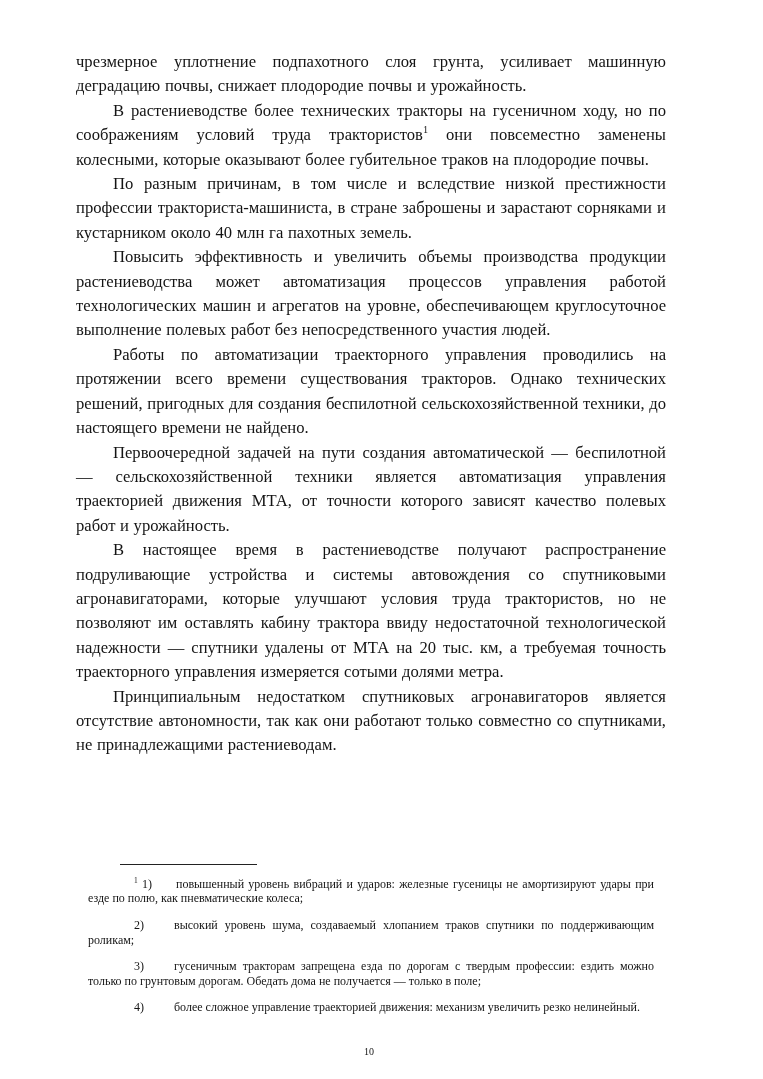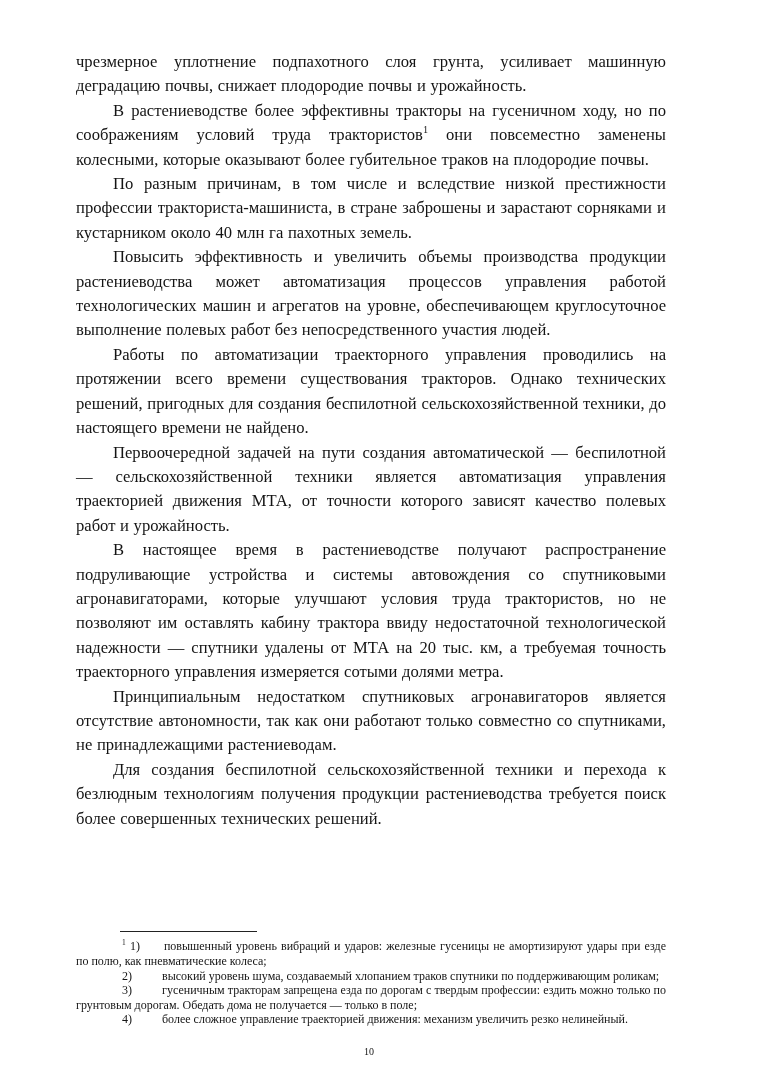--- a/index.html
+++ b/index.html
@@ -42,21 +42,21 @@
     font-size: 12px;
     line-height: 14.6px;
   }
   .fn-rule {
     border: 0;
     border-top: 1px solid #222;
     width: 137px;
     margin: 0 0 7px 44px;
   }
   .footnotes p.fn {
-    margin: 0;
+    margin: 12px;
     text-align: justify;
     text-indent: 46px;
   }
   .fn-num {
     display: inline-block;
     width: 40px;
     text-indent: 0;
   }
   .fn-num.short {
     width: 34px;
@@ -73,36 +73,35 @@
 </style>
 </head>
 <body>
 
 <div class="page">
 
   <div class="body-text">
     <p class="no-indent">чрезмерное уплотнение подпахотного слоя грунта, усиливает машинную деградацию почвы, снижает плодородие почвы и урожайность.</p>
 
     <p>
-      <span>В растениеводстве более эффективны тракторы на гусеничном ходу, но по соображениям условий труда трактористов</span><sup class="fnref">1</sup><span> они повсеместно заменены колесными, которые оказывают более губительное траков на плодородие почвы.</span>
+      <span>В растениеводстве более технических тракторы на гусеничном ходу, но по соображениям условий труда трактористов</span><sup class="fnref">1</sup><span> они повсеместно заменены колесными, которые оказывают более губительное траков на плодородие почвы.</span>
     </p>
 
     <p>По разным причинам, в том числе и вследствие низкой престижности профессии тракториста-машиниста, в стране заброшены и зарастают сорняками и кустарником около 40 млн га пахотных земель.</p>
 
     <p>Повысить эффективность и увеличить объемы производства продукции растениеводства может автоматизация процессов управления работой технологических машин и агрегатов на уровне, обеспечивающем круглосуточное выполнение полевых работ без непосредственного участия людей.</p>
 
     <p>Работы по автоматизации траекторного управления проводились на протяжении всего времени существования тракторов. Однако технических решений, пригодных для создания беспилотной сельскохозяйственной техники, до настоящего времени не найдено.</p>
 
     <p>Первоочередной задачей на пути создания автоматической — беспилотной — сельскохозяйственной техники является автоматизация управления траекторией движения МТА, от точности которого зависят качество полевых работ и урожайность.</p>
 
     <p>В настоящее время в растениеводстве получают распространение подруливающие устройства и системы автовождения со спутниковыми агронавигаторами, которые улучшают условия труда трактористов, но не позволяют им оставлять кабину трактора ввиду недостаточной технологической надежности — спутники удалены от МТА на 20 тыс. км, а требуемая точность траекторного управления измеряется сотыми долями метра.</p>
 
     <p>Принципиальным недостатком спутниковых агронавигаторов является отсутствие автономности, так как они работают только совместно со спутниками, не принадлежащими растениеводам.</p>
 
-    <p>Для создания беспилотной сельскохозяйственной техники и перехода к безлюдным технологиям получения продукции растениеводства требуется поиск более совершенных технических решений.</p>
   </div>
 
   <div class="footnotes">
     <hr class="fn-rule">
 
     <p class="fn">
       <sup class="fnref">1</sup>&nbsp;<span class="fn-num short">1)</span><span>повышенный уровень вибраций и ударов: железные гусеницы не амортизируют удары при езде по полю, как пневматические колеса;</span>
     </p>
 
     <p class="fn">

